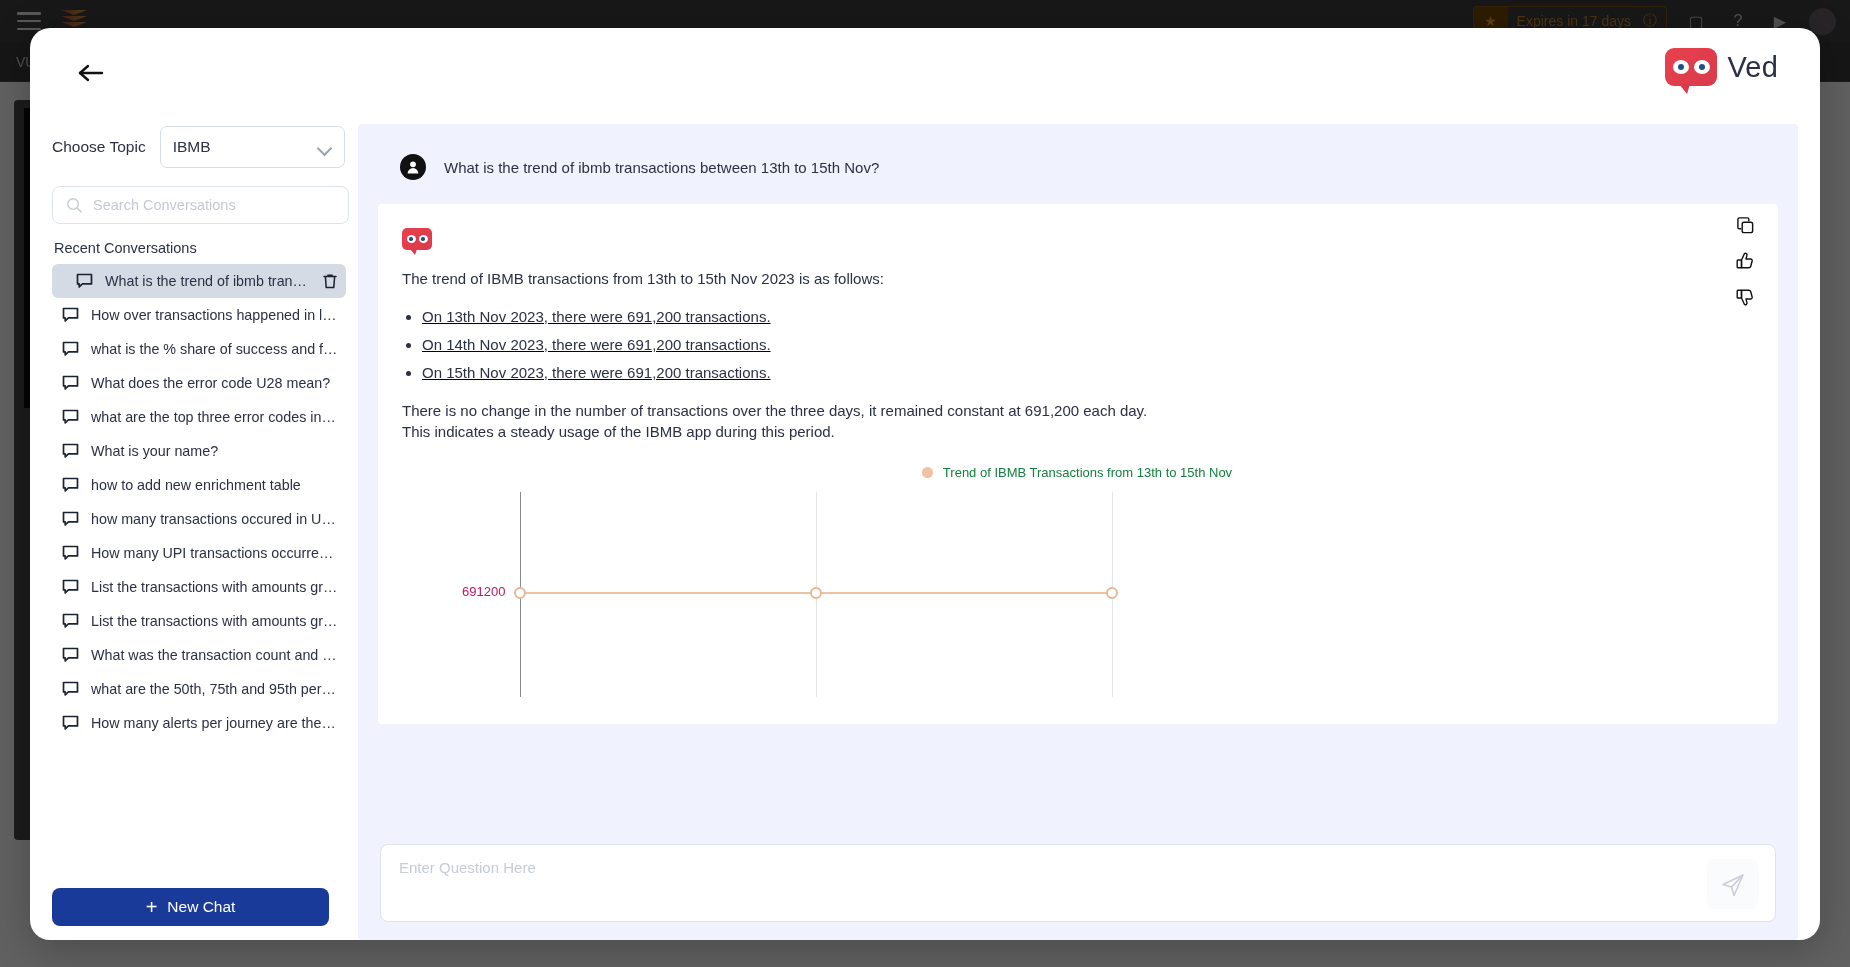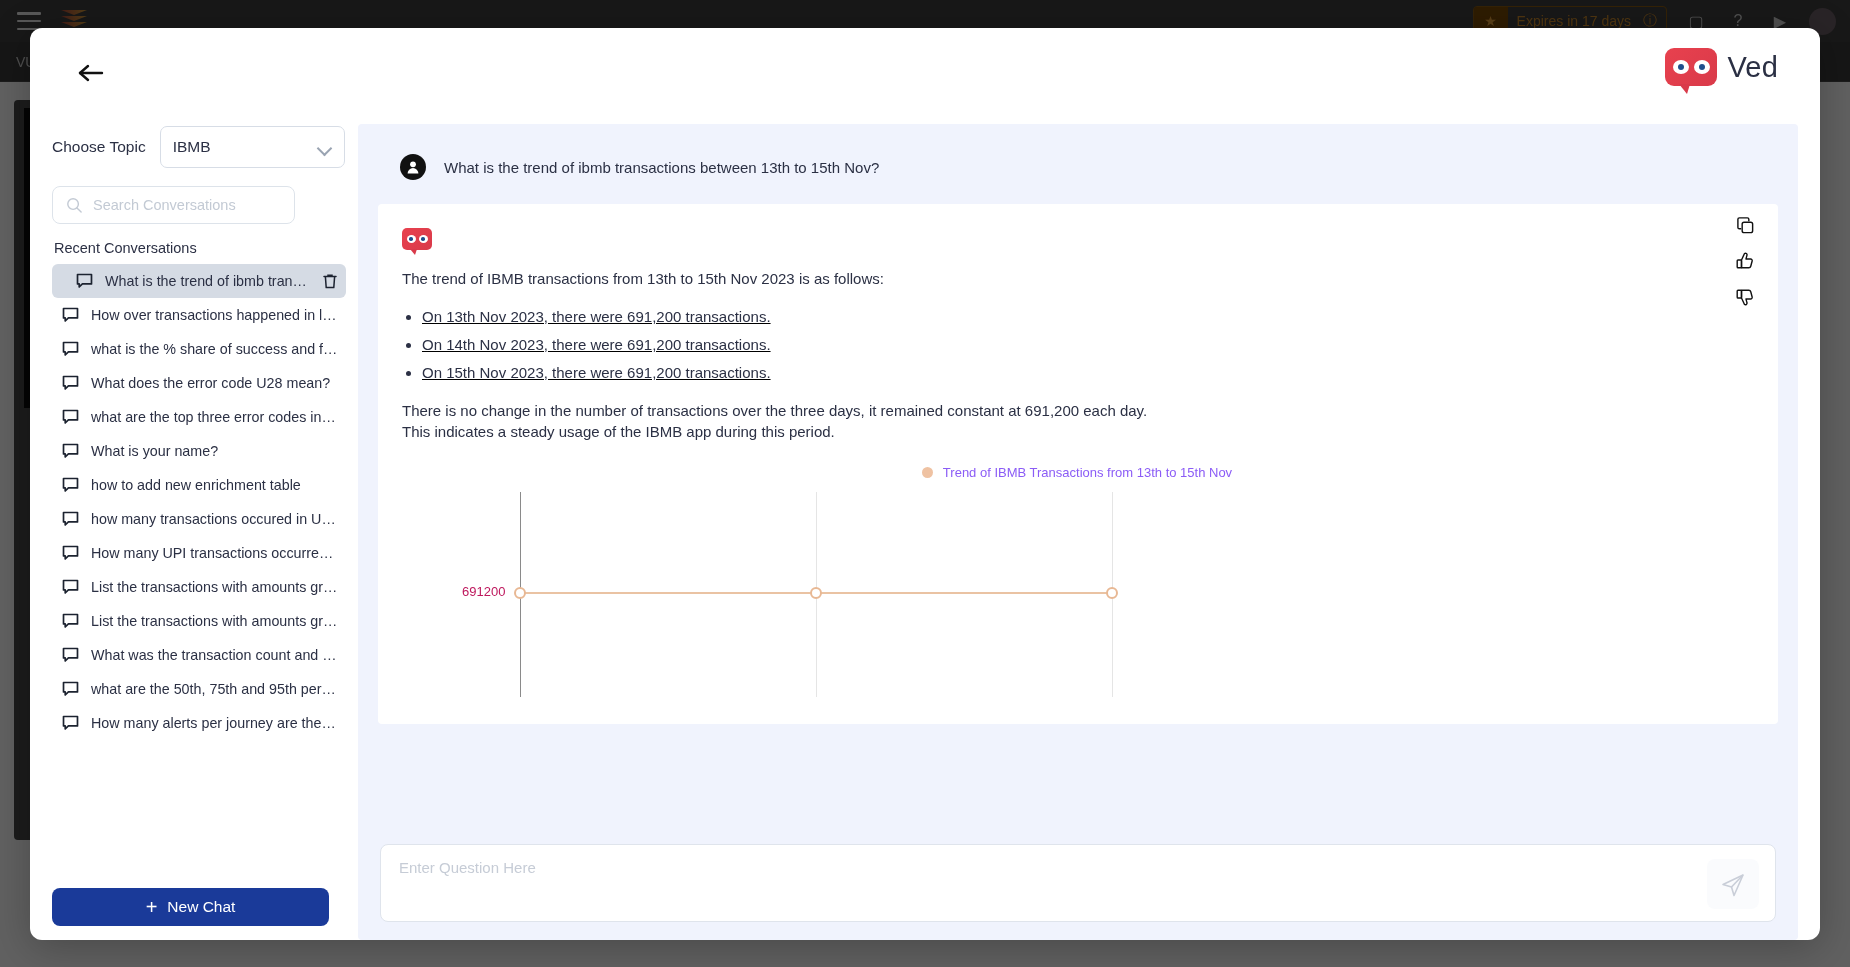--- a/index.html
+++ b/index.html
@@ -36,21 +36,21 @@
   .bg-sub span { color: #cfcfcf; font-size: 14px; margin-left: 16px; }
   .bg-panel { position: absolute; top: 100px; left: 14px; width: 1000px; height: 740px;
     background: #4a4a4a; border-radius: 4px; }
   .bg-panel-dark { position: absolute; top: 108px; left: 24px; width: 30px; height: 300px; background:#0b0b0b; }
   .bg-dim { position: absolute; inset: 0; background: rgba(0,0,0,0.62); }
 
   
   .modal {
     position: absolute; top: 28px; left: 30px;
     width: 1790px; height: 912px;
-    background: #ffffff; border-radius: 12px;
+    background: #ffffff; border-radius: 20px;
     box-shadow: 0 8px 40px rgba(0,0,0,0.25);
     overflow: hidden;
   }
   .modal-header { position: relative; height: 88px; }
   .back-btn { position: absolute; left: 44px; top: 28px; width: 34px; height: 34px;
     display: flex; align-items: center; justify-content: center; cursor: pointer; }
   .brand { position: absolute; right: 42px; top: 20px; display: flex; align-items: center; gap: 10px; }
   .brand-name { font-size: 29px; color: #2b3044; letter-spacing: .2px; }
 
   
@@ -72,21 +72,21 @@
   .sidebar { width: 322px; padding: 10px 0 0 22px; display: flex; flex-direction: column; }
   .topic-row { display: flex; align-items: center; gap: 14px; margin-bottom: 18px; }
   .topic-label { font-size: 15.5px; color: #2b3044; white-space: nowrap; }
   .topic-select { width: 185px; height: 42px; border: 1px solid #d7dde6; border-radius: 7px;
     display: flex; align-items: center; padding: 0 12px; cursor: pointer; background:#fff; }
   .topic-value { font-size: 15.5px; color: #2b3044; }
   .chev { margin-left: auto; width: 14px; height: 8px; position: relative; }
   .chev::before { content:""; position:absolute; left:1px; top:0; width:9px; height:9px;
     border-right:2px solid #9aa4b2; border-bottom:2px solid #9aa4b2; transform: rotate(45deg); }
 
-  .search-box { position: relative; width: 243px; height: 38px; border: 1px solid #dde3ea;
+  .search-box { position: relative; width: 297px; height: 38px; border: 1px solid #dde3ea;
     border-radius: 8px; display: flex; align-items: center; padding-left: 40px; background:#fff; }
   .search-icon { position: absolute; left: 13px; top: 10px; width: 17px; height: 17px; }
   .search-input { border: none; outline: none; font-size: 14.5px; color: #2b3044;
     width: 220px; font-family: "Liberation Sans", sans-serif; background: transparent; }
   .search-input::placeholder { color: #c3cad4; }
 
   .recent-title { font-size: 14.5px; color: #2b3044; margin: 16px 0 8px 2px; }
 
   .conv-list { flex: 1; overflow-y: auto; padding-right: 6px; }
   .conv-item { display: flex; align-items: center; gap: 12px; height: 34px;
@@ -128,21 +128,21 @@
   .bot-list li { font-size: 15px; color: #2b3044; line-height: 1.42; margin-bottom: 7px; }
   .bot-p2 { font-size: 15px; color: #2b3044; line-height: 1.45; max-width: 770px; }
 
   .actions { position: absolute; right: 22px; top: 10px; display: flex; flex-direction: column; gap: 14px; }
   .action-btn { width: 22px; height: 22px; cursor: pointer; display:flex; align-items:center; justify-content:center; }
 
   
   .chart-wrap { margin-top: 22px; position: relative; height: 250px; }
   .chart-legend { display: flex; align-items: center; justify-content: center; gap: 10px; }
   .legend-dot { width: 11px; height: 11px; border-radius: 50%; background: #efc2a2; }
-  .legend-label { font-size: 13px; color: #8b5cf6; }
+  .legend-label { font-size: 13px; color: #15803d; }
   .plot { position: relative; margin-top: 12px; height: 205px; }
   .y-label { position: absolute; left: 60px; top: 92px; font-size: 13px; color: #be185d; }
   .gridline { position: absolute; top: 0; bottom: 0; width: 1px; }
   .series-line { position: absolute; height: 2px; background: #eac3a3; }
   .marker { position: absolute; width: 12px; height: 12px; border-radius: 50%;
     border: 2px solid #e8b894; background: #fff; }
 
   
   .input-wrap { position: absolute; left: 22px; right: 22px; bottom: 18px; }
   .input-box { height: 78px; background: #fff; border: 1px solid #dfe4ec; border-radius: 8px;

